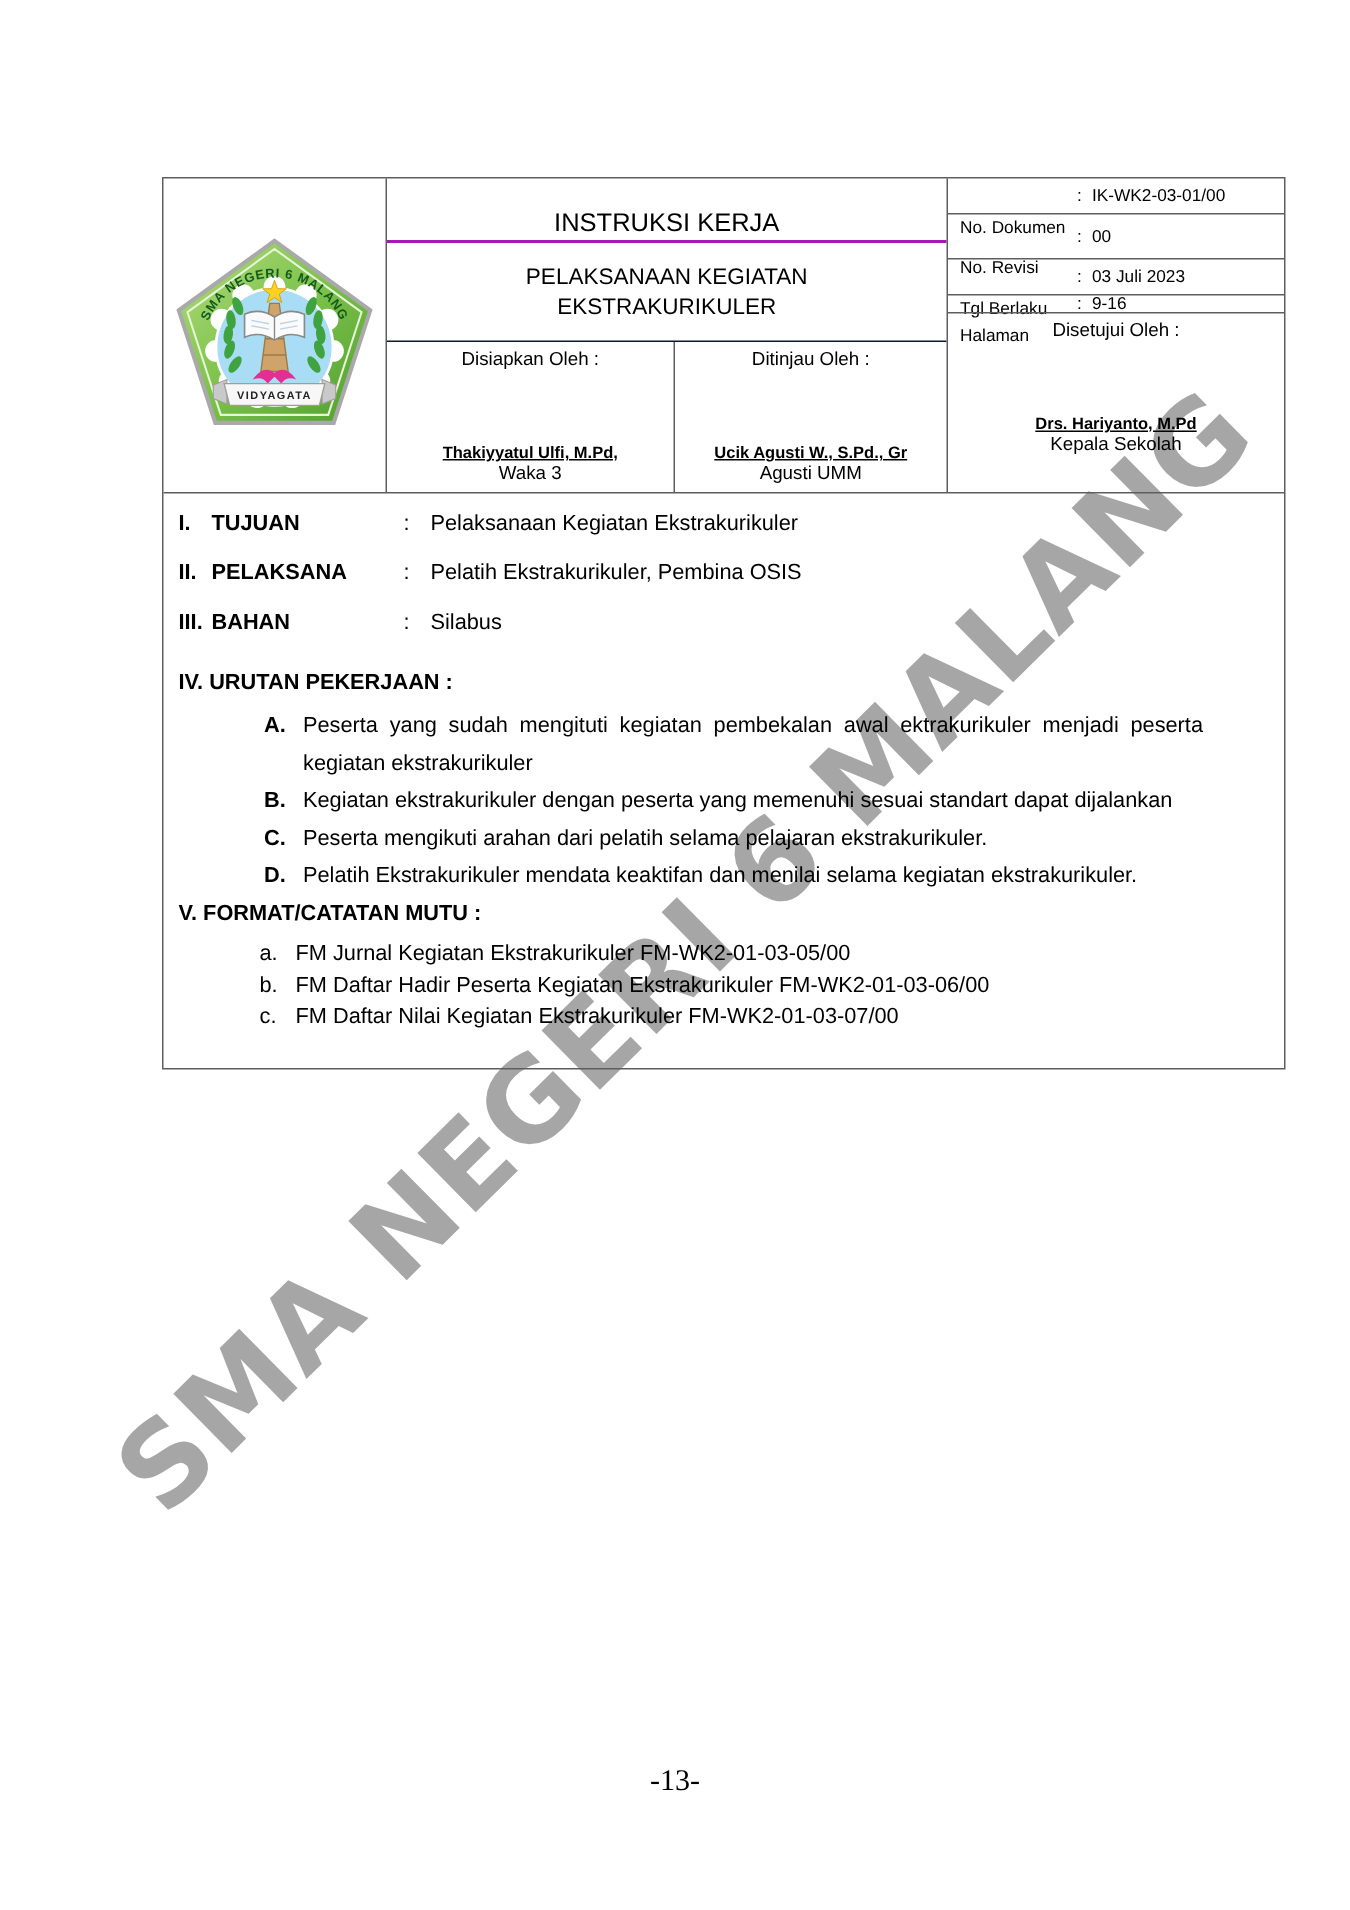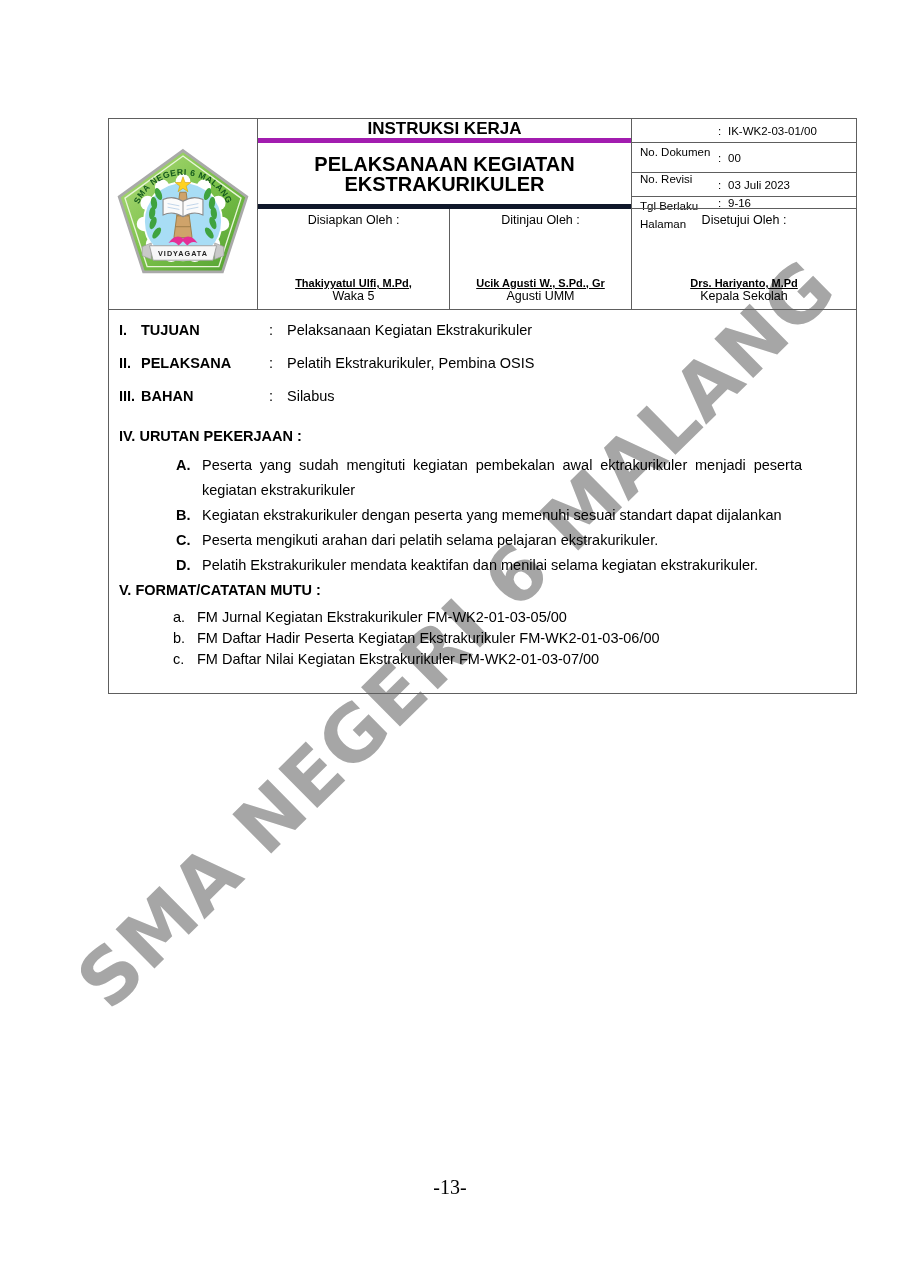--- a/index.html
+++ b/index.html
@@ -47,31 +47,32 @@
     width: 149px; min-width: 149px;
     display: flex; align-items: center; justify-content: center;
     border-right: 1px solid #5e5e5e;
   }
   .mid-col { width: 373px; min-width: 373px; display: flex; flex-direction: column; }
   .right-col { flex: 1; display: flex; flex-direction: column; border-left: 1px solid #5e5e5e; }
 
   .title-cell {
     height: 24px;
     display: flex; align-items: center; justify-content: center;
-    font-weight: 700; font-size: 17px;
-    border-bottom: 5px solid #a21caf;
+    font-weight: 400; font-size: 17px;
+    border-bottom: 2px solid #a21caf;
+    margin-top: 19px;
   }
   .subtitle-cell {
     height: 66px;
     display: flex; align-items: center; justify-content: center;
     text-align: center;
-    font-weight: 700; font-size: 20px;
+    font-weight: 400; font-size: 15px;
     line-height: 20px;
     white-space: pre-line;
-    border-bottom: 5px solid #0f172a;
+    border-bottom: 1px solid #0f172a;
   }
   .sig-row { display: flex; height: 100px; }
   .sig-cell {
     width: 191px; min-width: 191px;
     display: flex; flex-direction: column; align-items: center;
     padding: 4px 2px 6px 2px;
   }
   .sig-cell + .sig-cell { border-left: 1px solid #5e5e5e; width: 182px; min-width: 182px; }
   .sig-head { font-size: 12.5px; }
   .sig-spacer { flex: 1; }
@@ -236,21 +237,21 @@
 
       <div class="mid-col">
         <div class="title-cell">INSTRUKSI KERJA</div>
         <div class="subtitle-cell">PELAKSANAAN KEGIATAN
 EKSTRAKURIKULER</div>
         <div class="sig-row">
           <div class="sig-cell">
             <div class="sig-head">Disiapkan Oleh :</div>
             <div class="sig-spacer"></div>
             <div class="sig-name">Thakiyyatul Ulfi, M.Pd,</div>
-            <div class="sig-role">Waka 5</div>
+            <div class="sig-role">Waka 3</div>
           </div>
           <div class="sig-cell">
             <div class="sig-head">Ditinjau Oleh :</div>
             <div class="sig-spacer"></div>
             <div class="sig-name">Ucik Agusti W., S.Pd., Gr</div>
             <div class="sig-role">Agusti UMM</div>
           </div>
         </div>
       </div>
 

